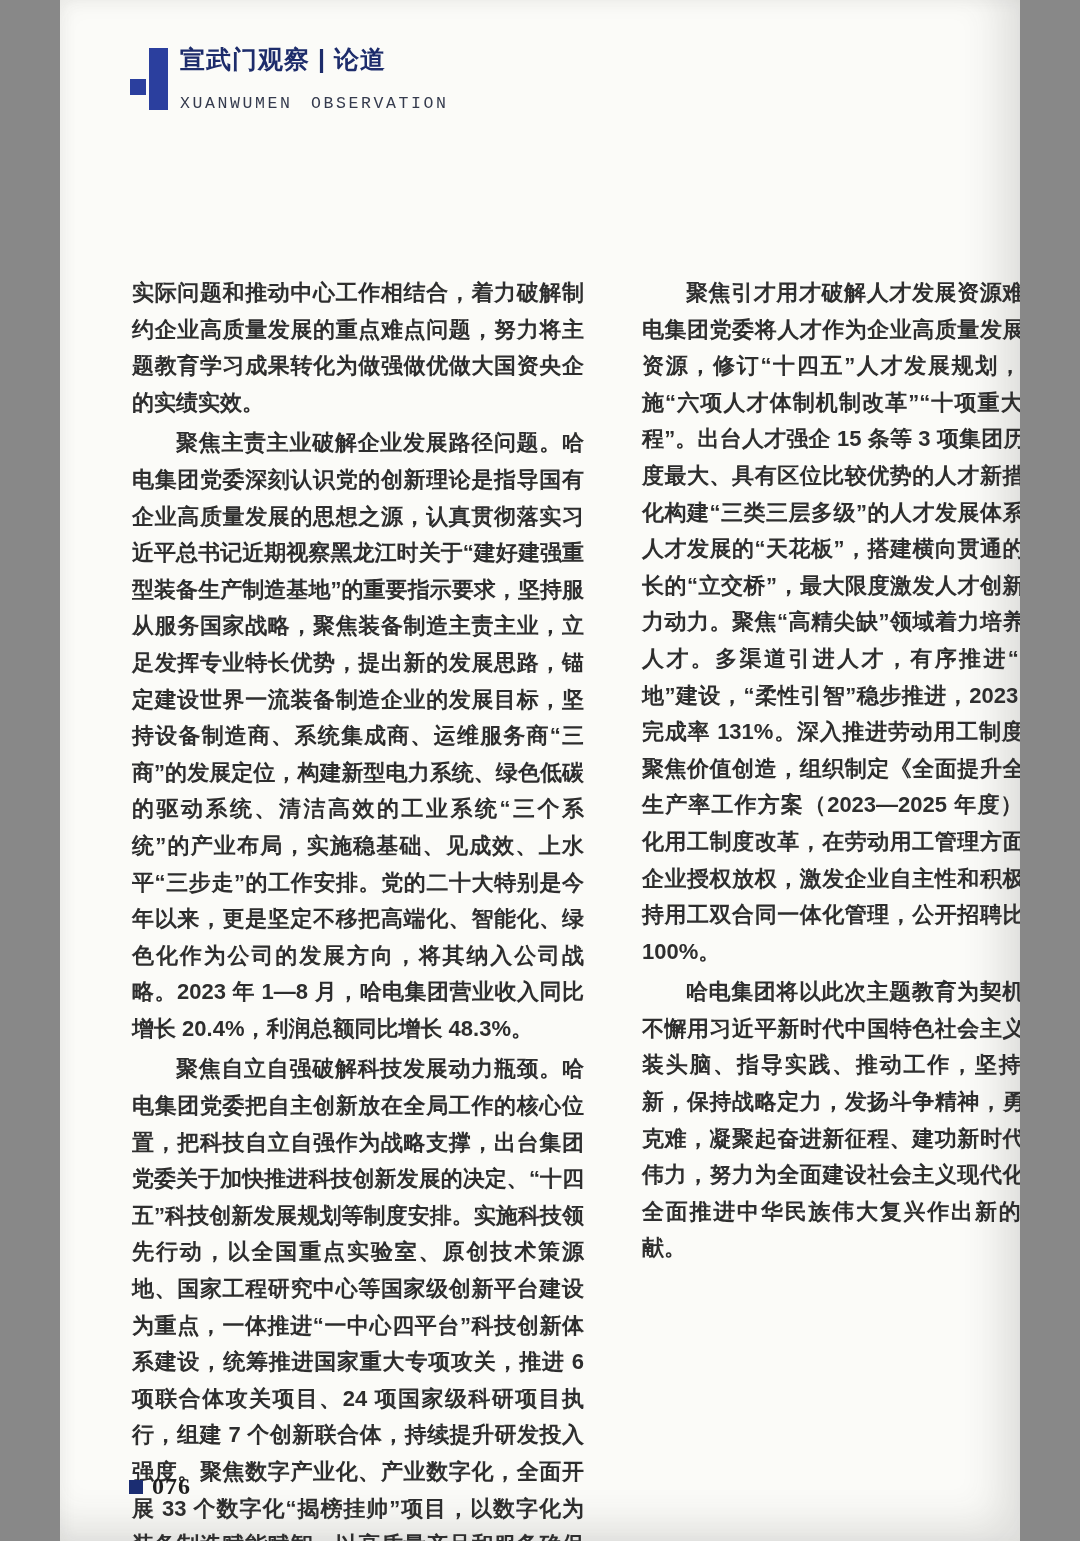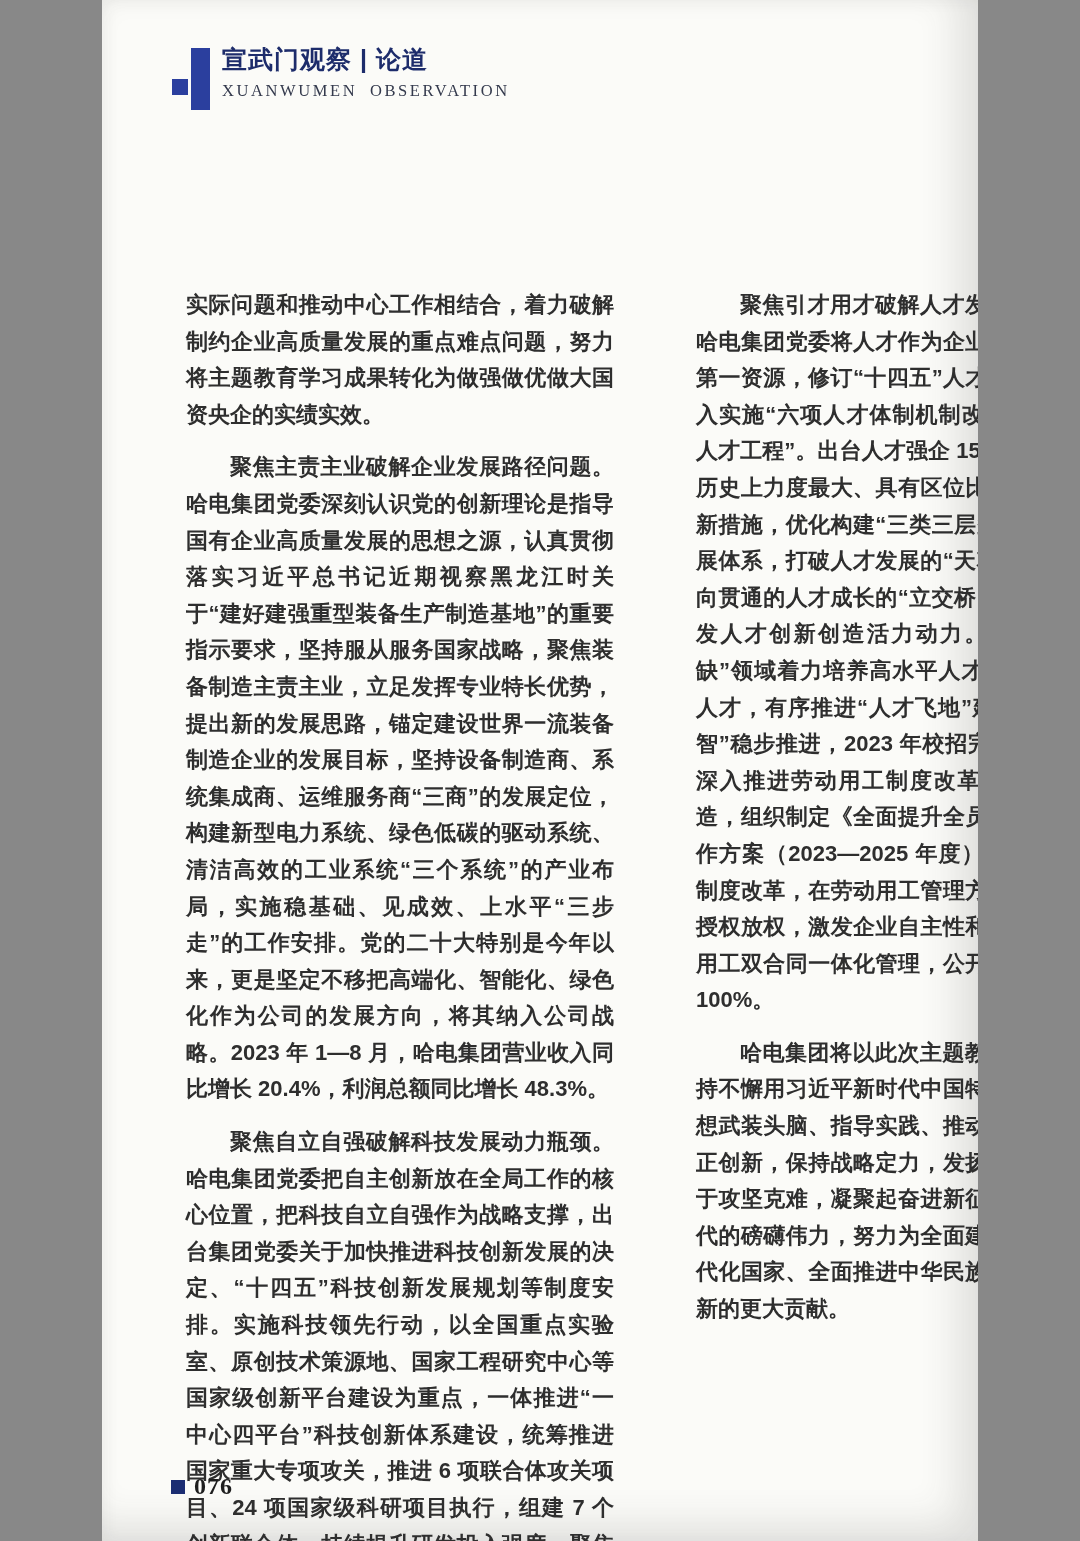--- a/index.html
+++ b/index.html
@@ -1,47 +1,47 @@
 <!DOCTYPE html>
 <html><head>
 <meta charset="utf-8">
 <style>
   html,body { margin:0; padding:0; background:#888; }
   .page {
     position:relative;
-    width:876px; height:1541px;
+    width:960px; height:1541px;
     margin:0 auto;
     background:#fbfbf8;
     overflow:hidden;
     font-family:"Liberation Sans", sans-serif;
     box-shadow: inset -20px -16px 38px rgba(60,60,60,0.14), inset 4px 2px 14px rgba(60,60,60,0.05);
   }
   
   .header { position:absolute; left:70px; top:46px; display:flex; align-items:flex-start; }
   .logo { position:relative; width:38px; height:66px; }
   .logo .bar-tall  { position:absolute; right:0;  top:2px;  width:19px; height:62px; }
   .logo .bar-small { position:absolute; left:0;   top:33px; width:16px; height:16px; }
   .header-titles { margin-left:12px; }
   .title-cn { font-size:25px; font-weight:bold; letter-spacing:1px; line-height:1.1; }
   .subtitle-en {
-    margin-top:7px;
-    font-family:Liberation Serif, serif;
+    margin-top:20px;
+    font-family:Liberation Mono, monospace;
     font-size:16.5px; letter-spacing:2.6px; word-spacing:6px;
     color:#343a4d;
   }
   
   .col {
     position:absolute; top:271px;
     font-size:22px; line-height:36.6px;
     color:#2e2e2e; font-weight:600;
     text-align:justify;
   }
   .col-left  { left:68px;  width:460px; }
   .col-right { left:578px; width:458px; }
-  .para { margin:16px; }
+  .para { margin:4px; }
   .para.indent { text-indent:2em; }
   
   .footer { position:absolute; left:69px; top:1473px; display:flex; align-items:center; }
   .footer-square { width:14px; height:14px; margin-right:9px; }
   .page-number { font-size:24px; font-weight:bold; color:#1e1e1e; letter-spacing:1px; font-family:Liberation Serif, serif; }
 </style>
 </head>
 <body>
 
 <div class="page">

